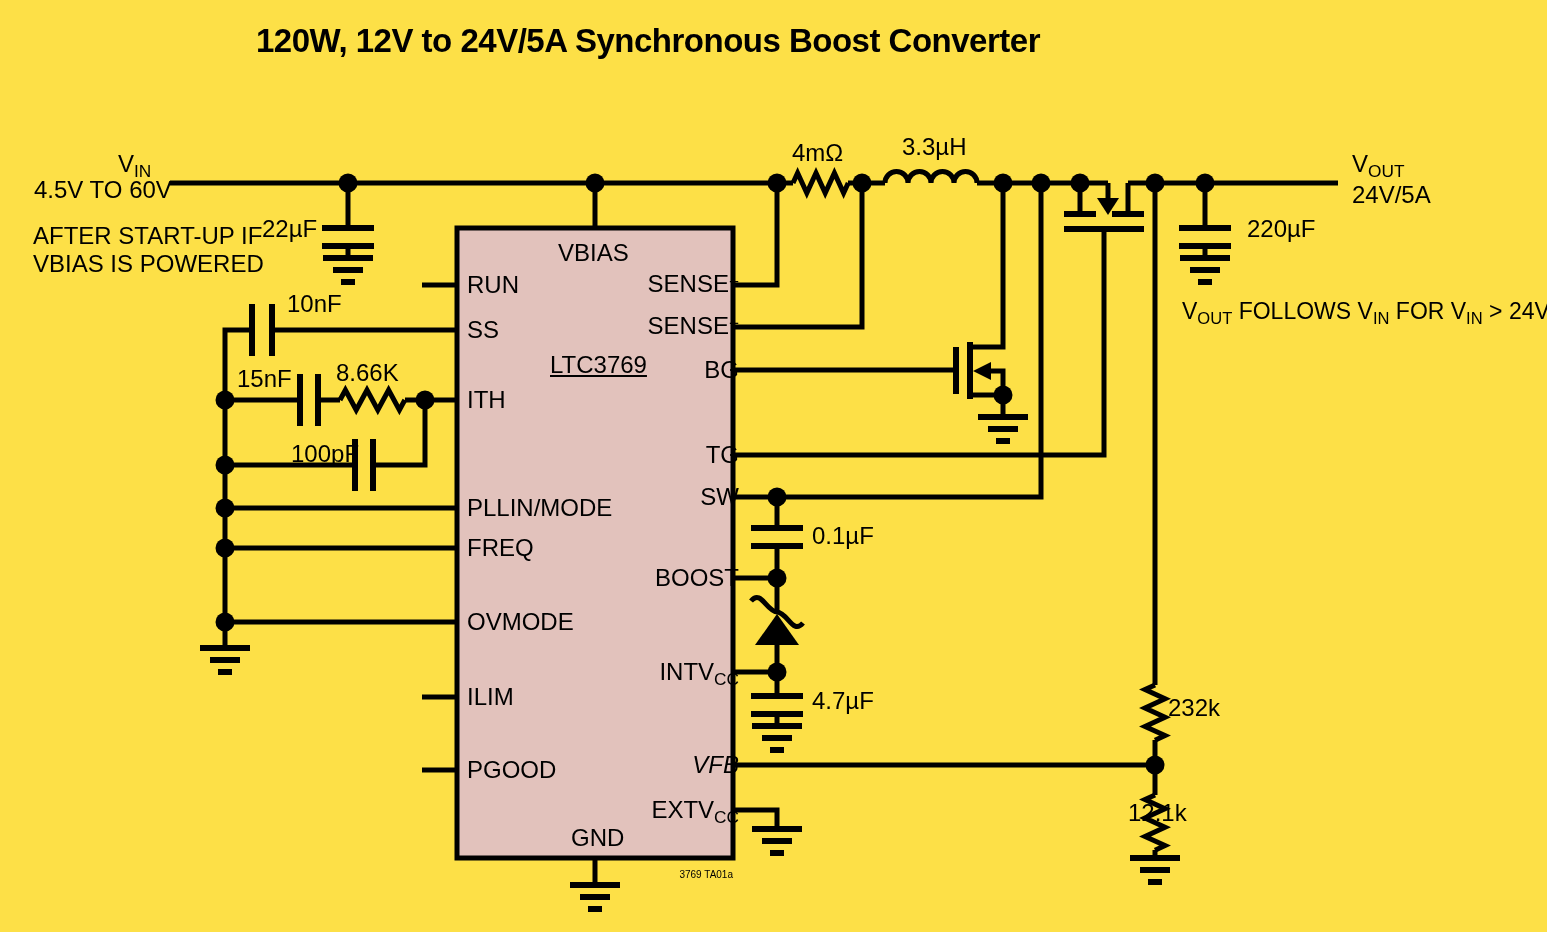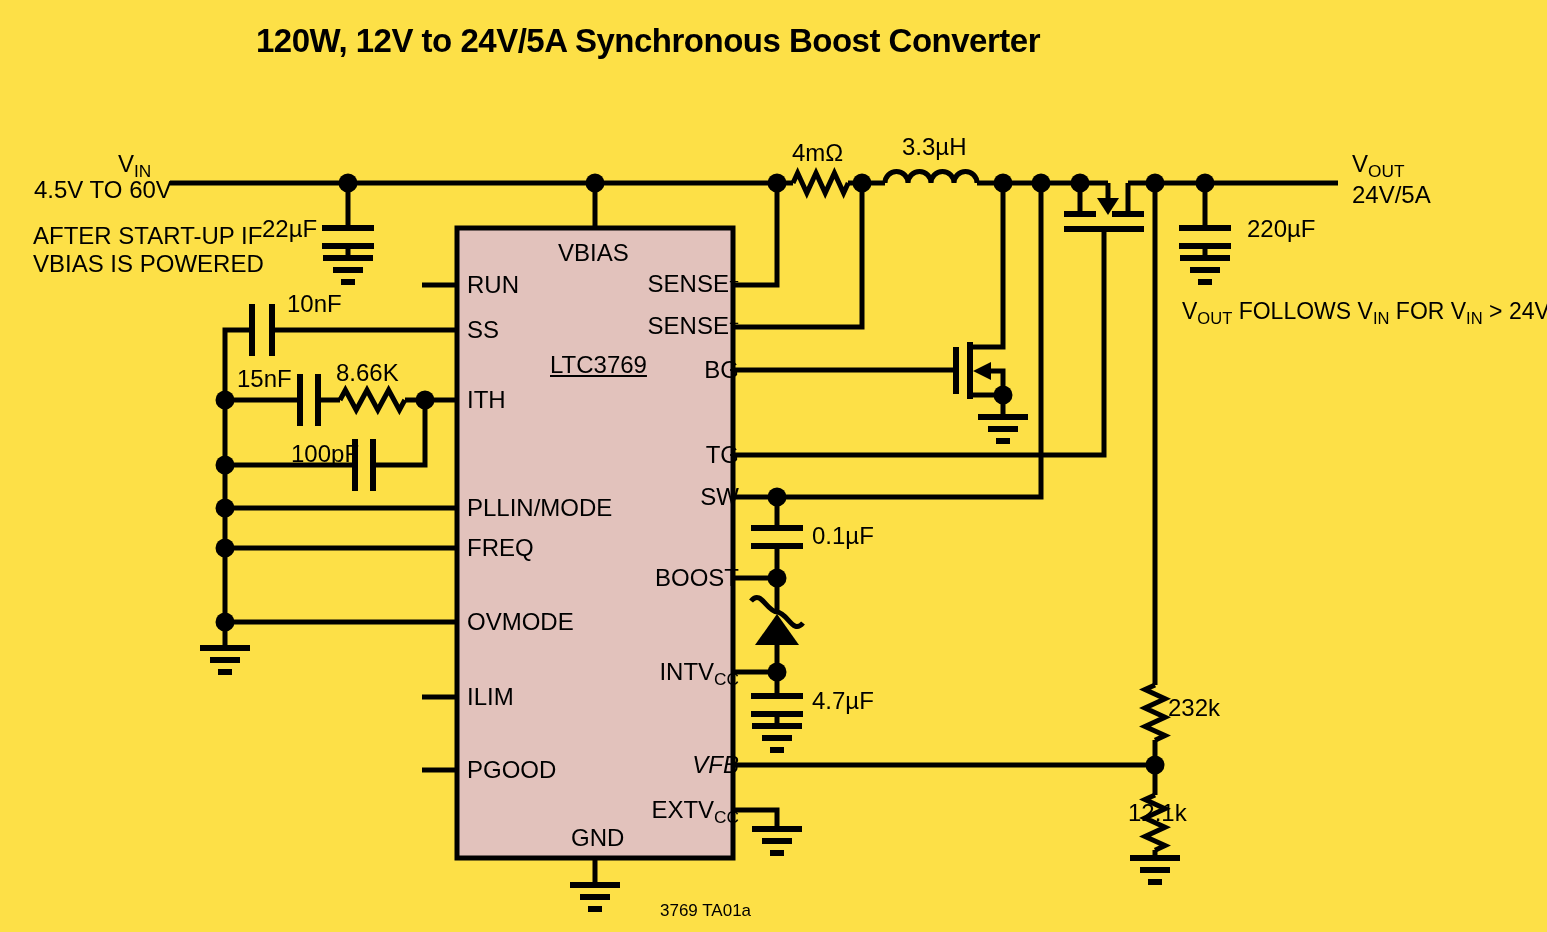--- a/index.html
+++ b/index.html
@@ -12,21 +12,21 @@
     position:absolute; left:256px; top:22px;
     font-size:33px; font-weight:bold; letter-spacing:-0.5px; white-space:nowrap;
   }
   .lbl {
     position:absolute; font-size:24px; line-height:1.15; white-space:nowrap;
   }
   .lbl sub { font-size:0.72em; vertical-align:baseline; position:relative; top:0.28em; line-height:1;text-align:right; }
   .lbl sup { font-size:0.72em; vertical-align:baseline; position:relative; top:-0.30em; line-height:1; }
   .rt { text-align:right; }
   .note { line-height:28px; }
-  .small { font-size:17px;margin-top:32px; }
+  .small { font-size:10px; }
   .follow { font-size:23px; }
 </style>
 </head>
 <body>
 
 <div id="canvas">
 
   <svg id="schem-svg" width="1547" height="932" viewBox="0 0 1547 932">
 
     <rect x="457" y="228" width="276" height="630" stroke="#000" stroke-width="5" fill="#e2c2bc"></rect>

